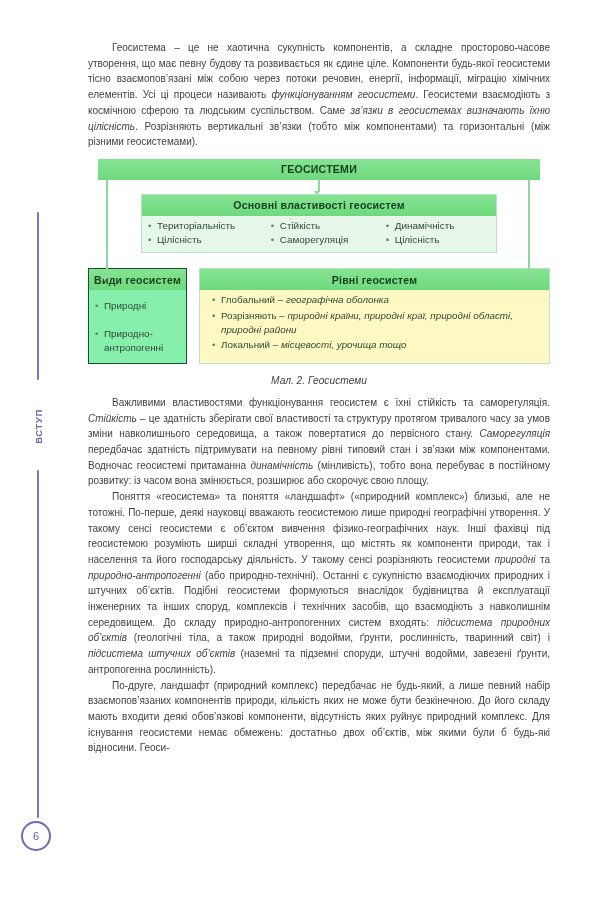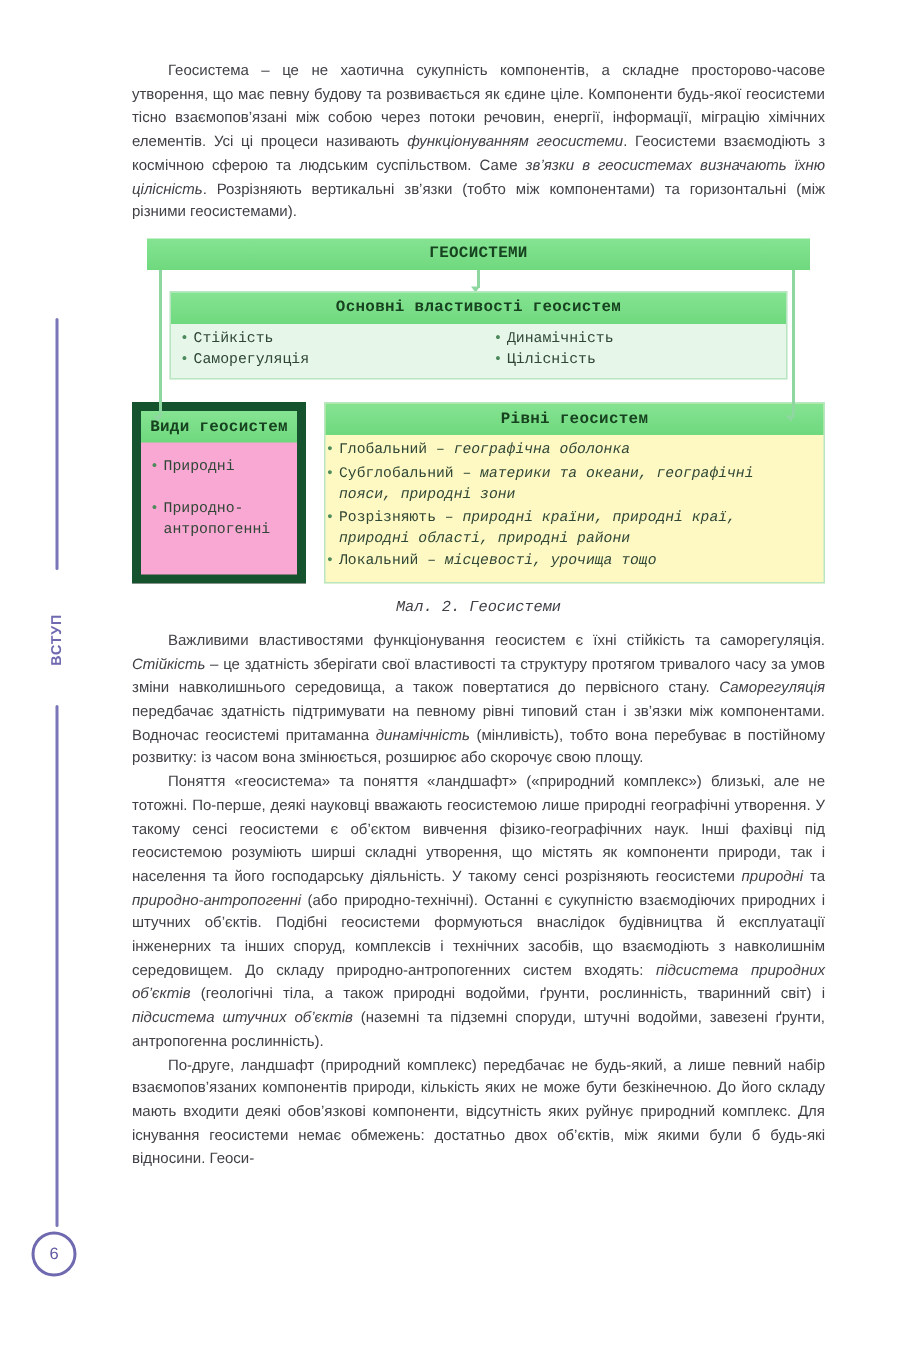--- a/index.html
+++ b/index.html
@@ -87,21 +87,20 @@
     hyphens: none;
   }
   p.para + p.para { margin-top: 0px; }
   .it { font-style: italic; }
 
   
   #figure-geosystems {
     margin: 9px 0 0 0;
     position: relative;
     width: 462px;
-    font-family: Liberation Mono, monospace;
   }
 
   .connector-v {
     position: absolute;
     width: 1.6px;
     background: #8fd7a0;
   }
   .arrow-down {
     position: absolute;
     width: 0; height: 0;
@@ -122,21 +121,21 @@
   }
 
   #node-geosystems {
     position: relative;
     width: 442px;
     margin: 0 auto;
   }
 
   #node-properties {
     position: relative;
-    width: 412px;
+    width: 356px;
     margin: 14px auto 0 auto;
     border: 1px solid #b9e6c2;
     background: #e6f7ea;
     box-sizing: border-box;
   }
   #node-properties .prop-grid {
     display: flex;
     padding: 3px 6px 5px 6px;
   }
   #node-properties .prop-col {
@@ -159,39 +158,39 @@
     color: #4d8a5c;
   }
 
   #lower-row {
     display: flex;
     gap: 12px;
     margin-top: 15px;
     align-items: stretch;
   }
   #node-kinds {
-    width: 116px;
-    border: 6px solid #14532d;
-    background: #f9a8d4;
+    width: 99px;
+    border: 1px solid #14532d;
+    background: #86efac;
     box-sizing: border-box;
   }
   #node-kinds .body {
     padding: 9px 6px 8px 6px;
   }
   #node-kinds .bullet-line { margin-bottom: 13px; font-size: 9.9px; }
   #node-kinds .bullet-line:last-child { margin-bottom: 0; }
 
   #node-levels {
     flex: 1;
     border: 1px solid #b9e6c2;
     background: #fef9c3;
     box-sizing: border-box;
   }
   #node-levels .body {
-    padding: 3px 8px 5px 0;
+    padding: 3px 8px 5px 12px;
   }
   #node-levels .bullet-line {
     font-size: 9.8px;
     line-height: 13.6px;
     margin-bottom: 2px;
   }
   #node-levels .bullet-line .lead { font-style: normal; }
   #node-levels .bullet-line .desc { font-style: italic; }
 
   #figure-caption {
@@ -233,20 +232,24 @@
     <div class="arrow-down" style="left:226.4px; top:32px;"></div>
 
     <div class="connector-v" style="left:18px; top:21px; height:98px;"></div>
     <div class="arrow-down" style="left:14.4px; top:118px;"></div>
     <div class="connector-v" style="left:440px; top:21px; height:98px;"></div>
     <div class="arrow-down" style="left:436.4px; top:118px;"></div>
 
     <div id="node-properties">
       <div class="node-title">Основні властивості геосистем</div>
       <div class="prop-grid">
+        <div class="prop-col c1">
+          <div class="bullet-line">Територіальність</div>
+          <div class="bullet-line">Цілісність</div>
+        </div>
         <div class="prop-col c2">
           <div class="bullet-line">Стійкість</div>
           <div class="bullet-line">Саморегуляція</div>
         </div>
         <div class="prop-col c3">
           <div class="bullet-line">Динамічність</div>
           <div class="bullet-line">Цілісність</div>
         </div>
       </div>
     </div>
@@ -261,23 +264,20 @@
         </div>
       </div>
 
       <div id="node-levels">
         <div class="node-title">Рівні геосистем</div>
         <div class="body">
           <div class="bullet-line">
             <span class="lead">Глобальний – </span><span class="desc">географічна оболонка</span>
           </div>
           <div class="bullet-line">
-            <span class="lead">Субглобальний – </span><span class="desc">материки та океани, географічні пояси, природні зони</span>
-          </div>
-          <div class="bullet-line">
             <span class="lead">Розрізняють – </span><span class="desc">природні країни, природні краї, природні області, природні райони</span>
           </div>
           <div class="bullet-line">
             <span class="lead">Локальний – </span><span class="desc">місцевості, урочища тощо</span>
           </div>
         </div>
       </div>
 
     </div>
 

